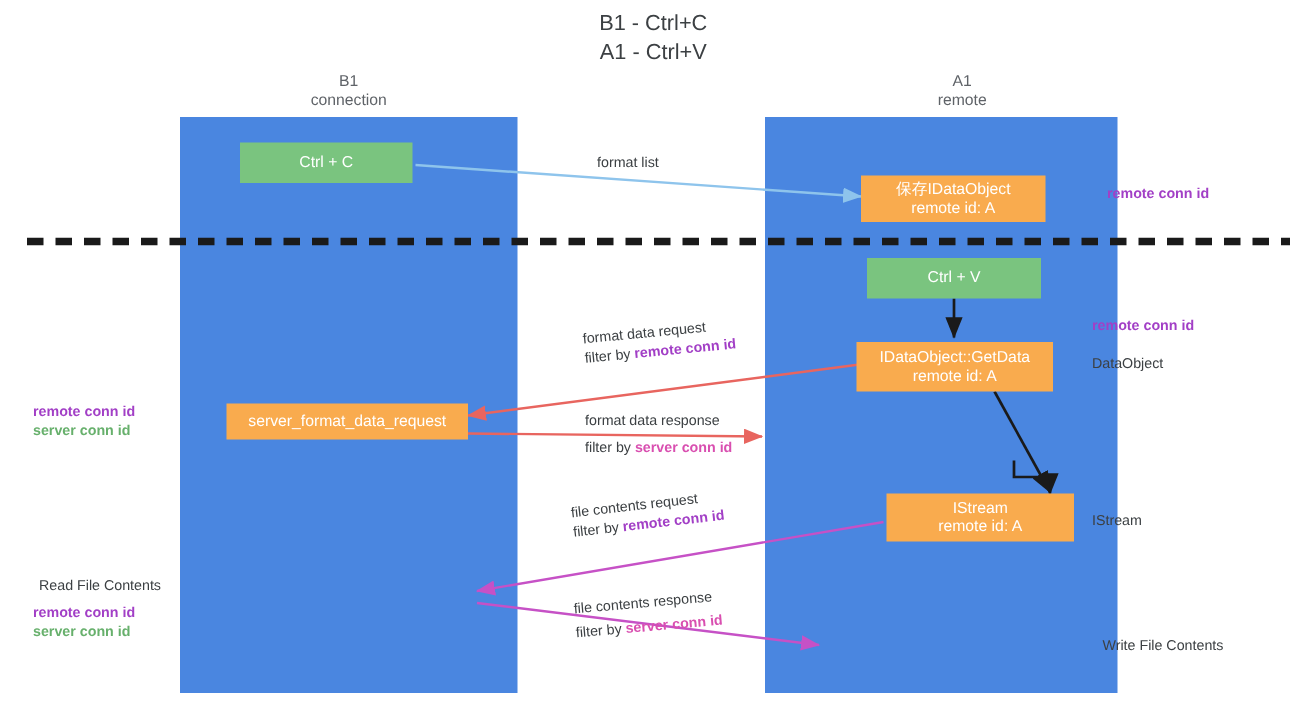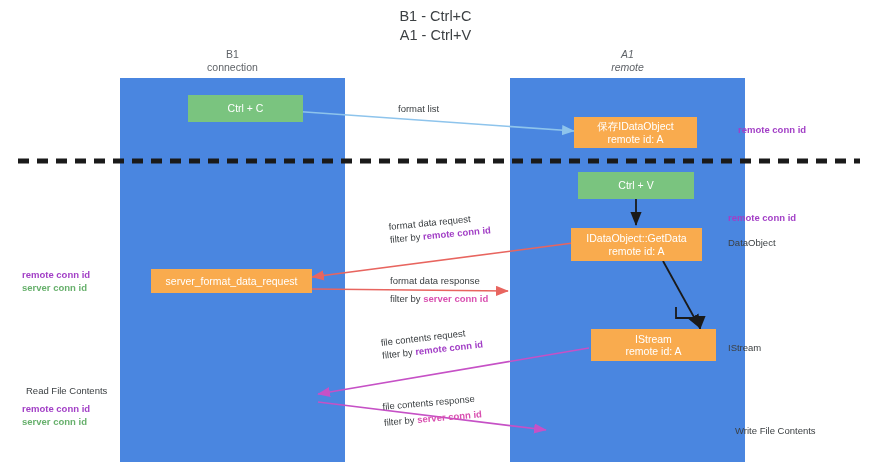--- a/index.html
+++ b/index.html
@@ -62,21 +62,21 @@
 </head>
 <body>
 
 <div id="stage">
 
   <div class="title">B1 - Ctrl+C
 A1 - Ctrl+V</div>
 
   <div class="lane-head" style="left:120px;top:48px;width:225px;">B1
 connection</div>
-  <div class="lane-head" style="left:510px;top:48px;width:235px;font-style:italic;">A1
+  <div class="lane-head" style="left:524px;top:48px;width:235px;">A1
 remote</div>
 
   <div class="lane" style="left:120px;top:78px;width:225px;height:384px;"></div>
   <div class="lane" style="left:510px;top:78px;width:235px;height:384px;"></div>
 
   <svg class="overlay" viewBox="0 0 871 467">
     <defs>
       <marker id="ah-blue" markerWidth="9" markerHeight="9" refX="7.5" refY="3.2" orient="auto">
         <path d="M0,0 L8,3.2 L0,6.4 z" fill="#8ec4ec"></path>
       </marker>
@@ -103,21 +103,21 @@
 
     <path d="M676,307 L676,318 L700,318 L700,329" stroke="#1a1a1a" stroke-width="1.8" fill="none" marker-end="url(#ah-blk)"></path>
 
     <line x1="663" y1="261" x2="700" y2="328" stroke="#1a1a1a" stroke-width="1.8" marker-end="url(#ah-blk)"></line>
 
     <line x1="589" y1="348" x2="318" y2="394" stroke="#c651c6" stroke-width="1.6" marker-end="url(#ah-mag)"></line>
 
     <line x1="318" y1="402" x2="546" y2="430" stroke="#c651c6" stroke-width="1.6" marker-end="url(#ah-mag)"></line>
   </svg>
 
-  <div class="box green" style="left:160px;top:95px;width:115px;height:27px;margin-left:28px;">Ctrl + C</div>
+  <div class="box green" style="left:160px;top:95px;width:115px;height:27px;">Ctrl + C</div>
 
   <div class="box orange" style="left:574px;top:117px;width:123px;height:31px;">保存IDataObject
 remote id: A</div>
 
   <div class="box green" style="left:578px;top:172px;width:116px;height:27px;">Ctrl + V</div>
 
   <div class="box orange" style="left:571px;top:228px;width:131px;height:33px;">IDataObject::GetData
 remote id: A</div>
 
   <div class="box orange" style="left:151px;top:269px;width:161px;height:24px;">server_format_data_request</div>

